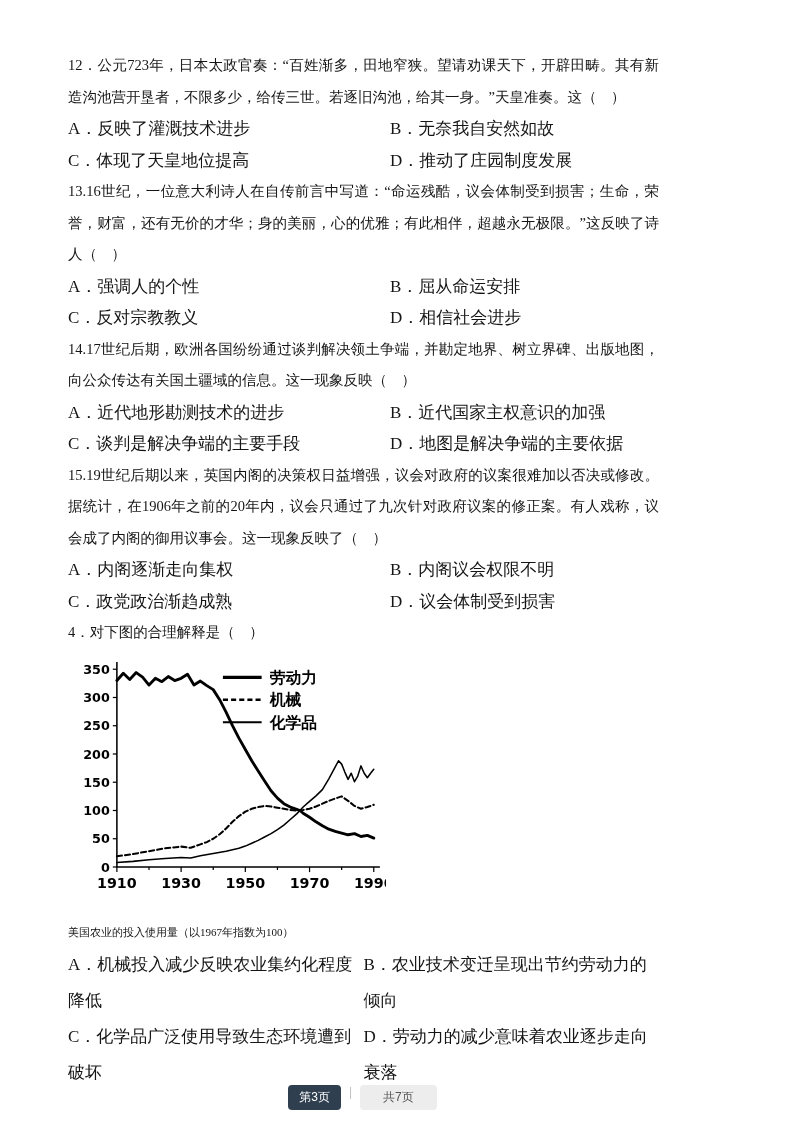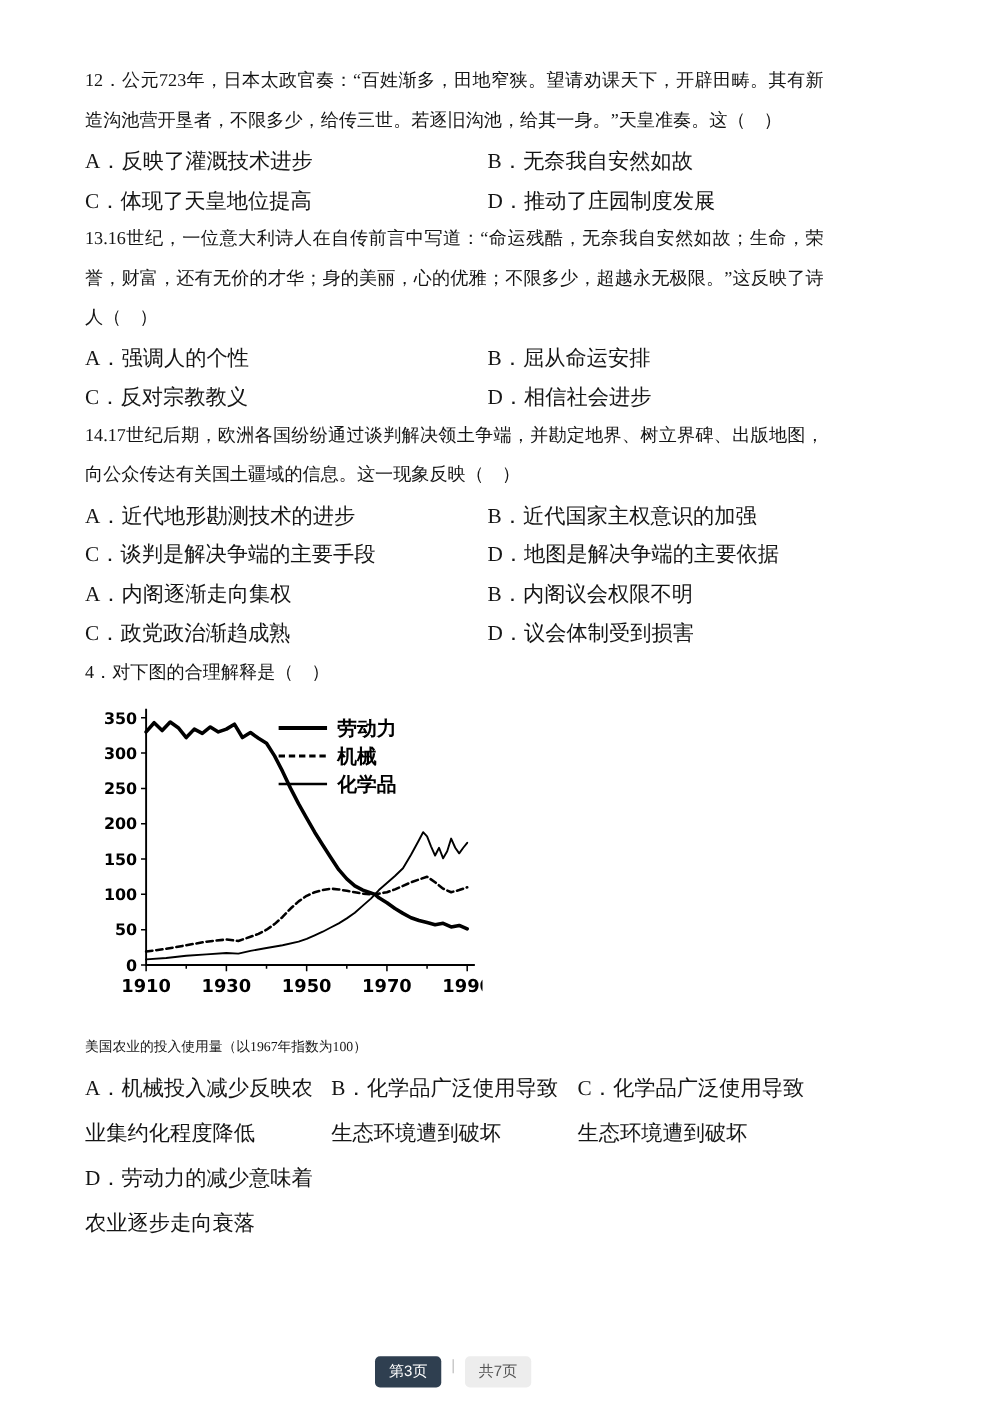--- a/index.html
+++ b/index.html
@@ -22,80 +22,81 @@
     line-height:31.5px;
     text-align:justify;
   }
   .opts {
     display:grid;
     grid-template-columns:322px 1fr;
     font-size:17px;
     line-height:31.5px;
   }
   .opts.one-col {
-    grid-template-columns:1fr 1fr 1fr;
+    grid-template-columns:1fr 1fr;
     line-height:36px;
   }
   .chart-wrap { margin:8px 0 0 2px; width:320px; }
   .chart-wrap svg { display:block; width:316px; height:auto; }
   svg text { fill:#000; }
   .tick   { font:700 12.5px "DejaVu Sans",sans-serif; }
   .tick-x { font:700 14px "DejaVu Sans",sans-serif; }
   .legend { font:700 15.5px "Liberation Sans",sans-serif; }
   .caption {
     font-size:11px;
     line-height:30px;
     margin-top:8px;
   }
   .footer {
     position:absolute; left:0; right:0; bottom:12px;
     display:flex; justify-content:center; gap:8px;
     font-family:"Liberation Sans",sans-serif;
     font-size:12px;
   }
   .badge-dark  { background:#2f3f50; color:#fff; padding:4px 11px; border-radius:4px; }
-  .badge-light { background:#ededed; color:#555; padding:4px 11px; border-radius:4px; }
+  .badge-light { background:#ededed; color:#555; padding:4px 23px; border-radius:4px; }
   .sep { color:#c0c0c0; }
 </style>
 </head>
 <body>
 
 <div class="page">
 
   <section class="question">
     <p class="stem">12．公元723年，日本太政官奏：“百姓渐多，田地窄狭。望请劝课天下，开辟田畴。其有新造沟池营开垦者，不限多少，给传三世。若逐旧沟池，给其一身。”天皇准奏。这（　）</p>
     <div class="opts">
       <span>A．反映了灌溉技术进步</span>
       <span>B．无奈我自安然如故</span>
       <span>C．体现了天皇地位提高</span>
       <span>D．推动了庄园制度发展</span>
     </div>
   </section>
 
   <section class="question">
-    <p class="stem">13.16世纪，一位意大利诗人在自传前言中写道：“命运残酷，无奈我自安然如故；生命，荣誉，财富，还有无价的才华；身的美丽，心的优雅；不限多少，超越永无极限。”这反映了诗人（　）</p>
+    <p class="stem">13.16世纪，一位意大利诗人在自传前言中写道：“命运残酷，议会体制受到损害；生命，荣誉，财富，还有无价的才华；身的美丽，心的优雅；有此相伴，超越永无极限。”这反映了诗人（　）</p>
     <div class="opts">
       <span>A．强调人的个性</span>
       <span>B．屈从命运安排</span>
       <span>C．反对宗教教义</span>
       <span>D．相信社会进步</span>
     </div>
   </section>
 
   <section class="question">
     <p class="stem">14.17世纪后期，欧洲各国纷纷通过谈判解决领土争端，并勘定地界、树立界碑、出版地图，向公众传达有关国土疆域的信息。这一现象反映（　）</p>
     <div class="opts">
       <span>A．近代地形勘测技术的进步</span>
       <span>B．近代国家主权意识的加强</span>
       <span>C．谈判是解决争端的主要手段</span>
       <span>D．地图是解决争端的主要依据</span>
     </div>
   </section>
 
   <section class="question">
+    <p class="stem">15.19世纪后期以来，英国内阁的决策权日益增强，议会对政府的议案很难加以否决或修改。据统计，在1906年之前的20年内，议会只通过了九次针对政府议案的修正案。有人戏称，议会成了内阁的御用议事会。这一现象反映了（　）</p>
     <div class="opts">
       <span>A．内阁逐渐走向集权</span>
       <span>B．内阁议会权限不明</span>
       <span>C．政党政治渐趋成熟</span>
       <span>D．议会体制受到损害</span>
     </div>
   </section>
 
   <section class="question">
     <p class="stem">4．对下图的合理解释是（　）</p>
@@ -139,21 +140,21 @@
           <text x="196" y="25.5" class="legend">劳动力</text>
           <line x1="150" y1="42" x2="188" y2="42" stroke="#000000" stroke-width="2.5" stroke-dasharray="5,3"></line>
           <text x="196" y="47.5" class="legend">机械</text>
           <line x1="150" y1="64" x2="188" y2="64" stroke="#000000" stroke-width="2"></line>
           <text x="196" y="69.5" class="legend">化学品</text>
         </svg>
     </div>
     <p class="caption">美国农业的投入使用量（以1967年指数为100）</p>
     <div class="opts one-col">
       <span>A．机械投入减少反映农业集约化程度降低</span>
-      <span>B．化学品广泛使用导致生态环境遭到破坏</span>
+      <span>B．农业技术变迁呈现出节约劳动力的倾向</span>
       <span>C．化学品广泛使用导致生态环境遭到破坏</span>
       <span>D．劳动力的减少意味着农业逐步走向衰落</span>
     </div>
   </section>
 
   <footer class="footer">
     <span class="badge-dark">第3页</span>
     <span class="sep">|</span>
     <span class="badge-light">共7页</span>
   </footer>

